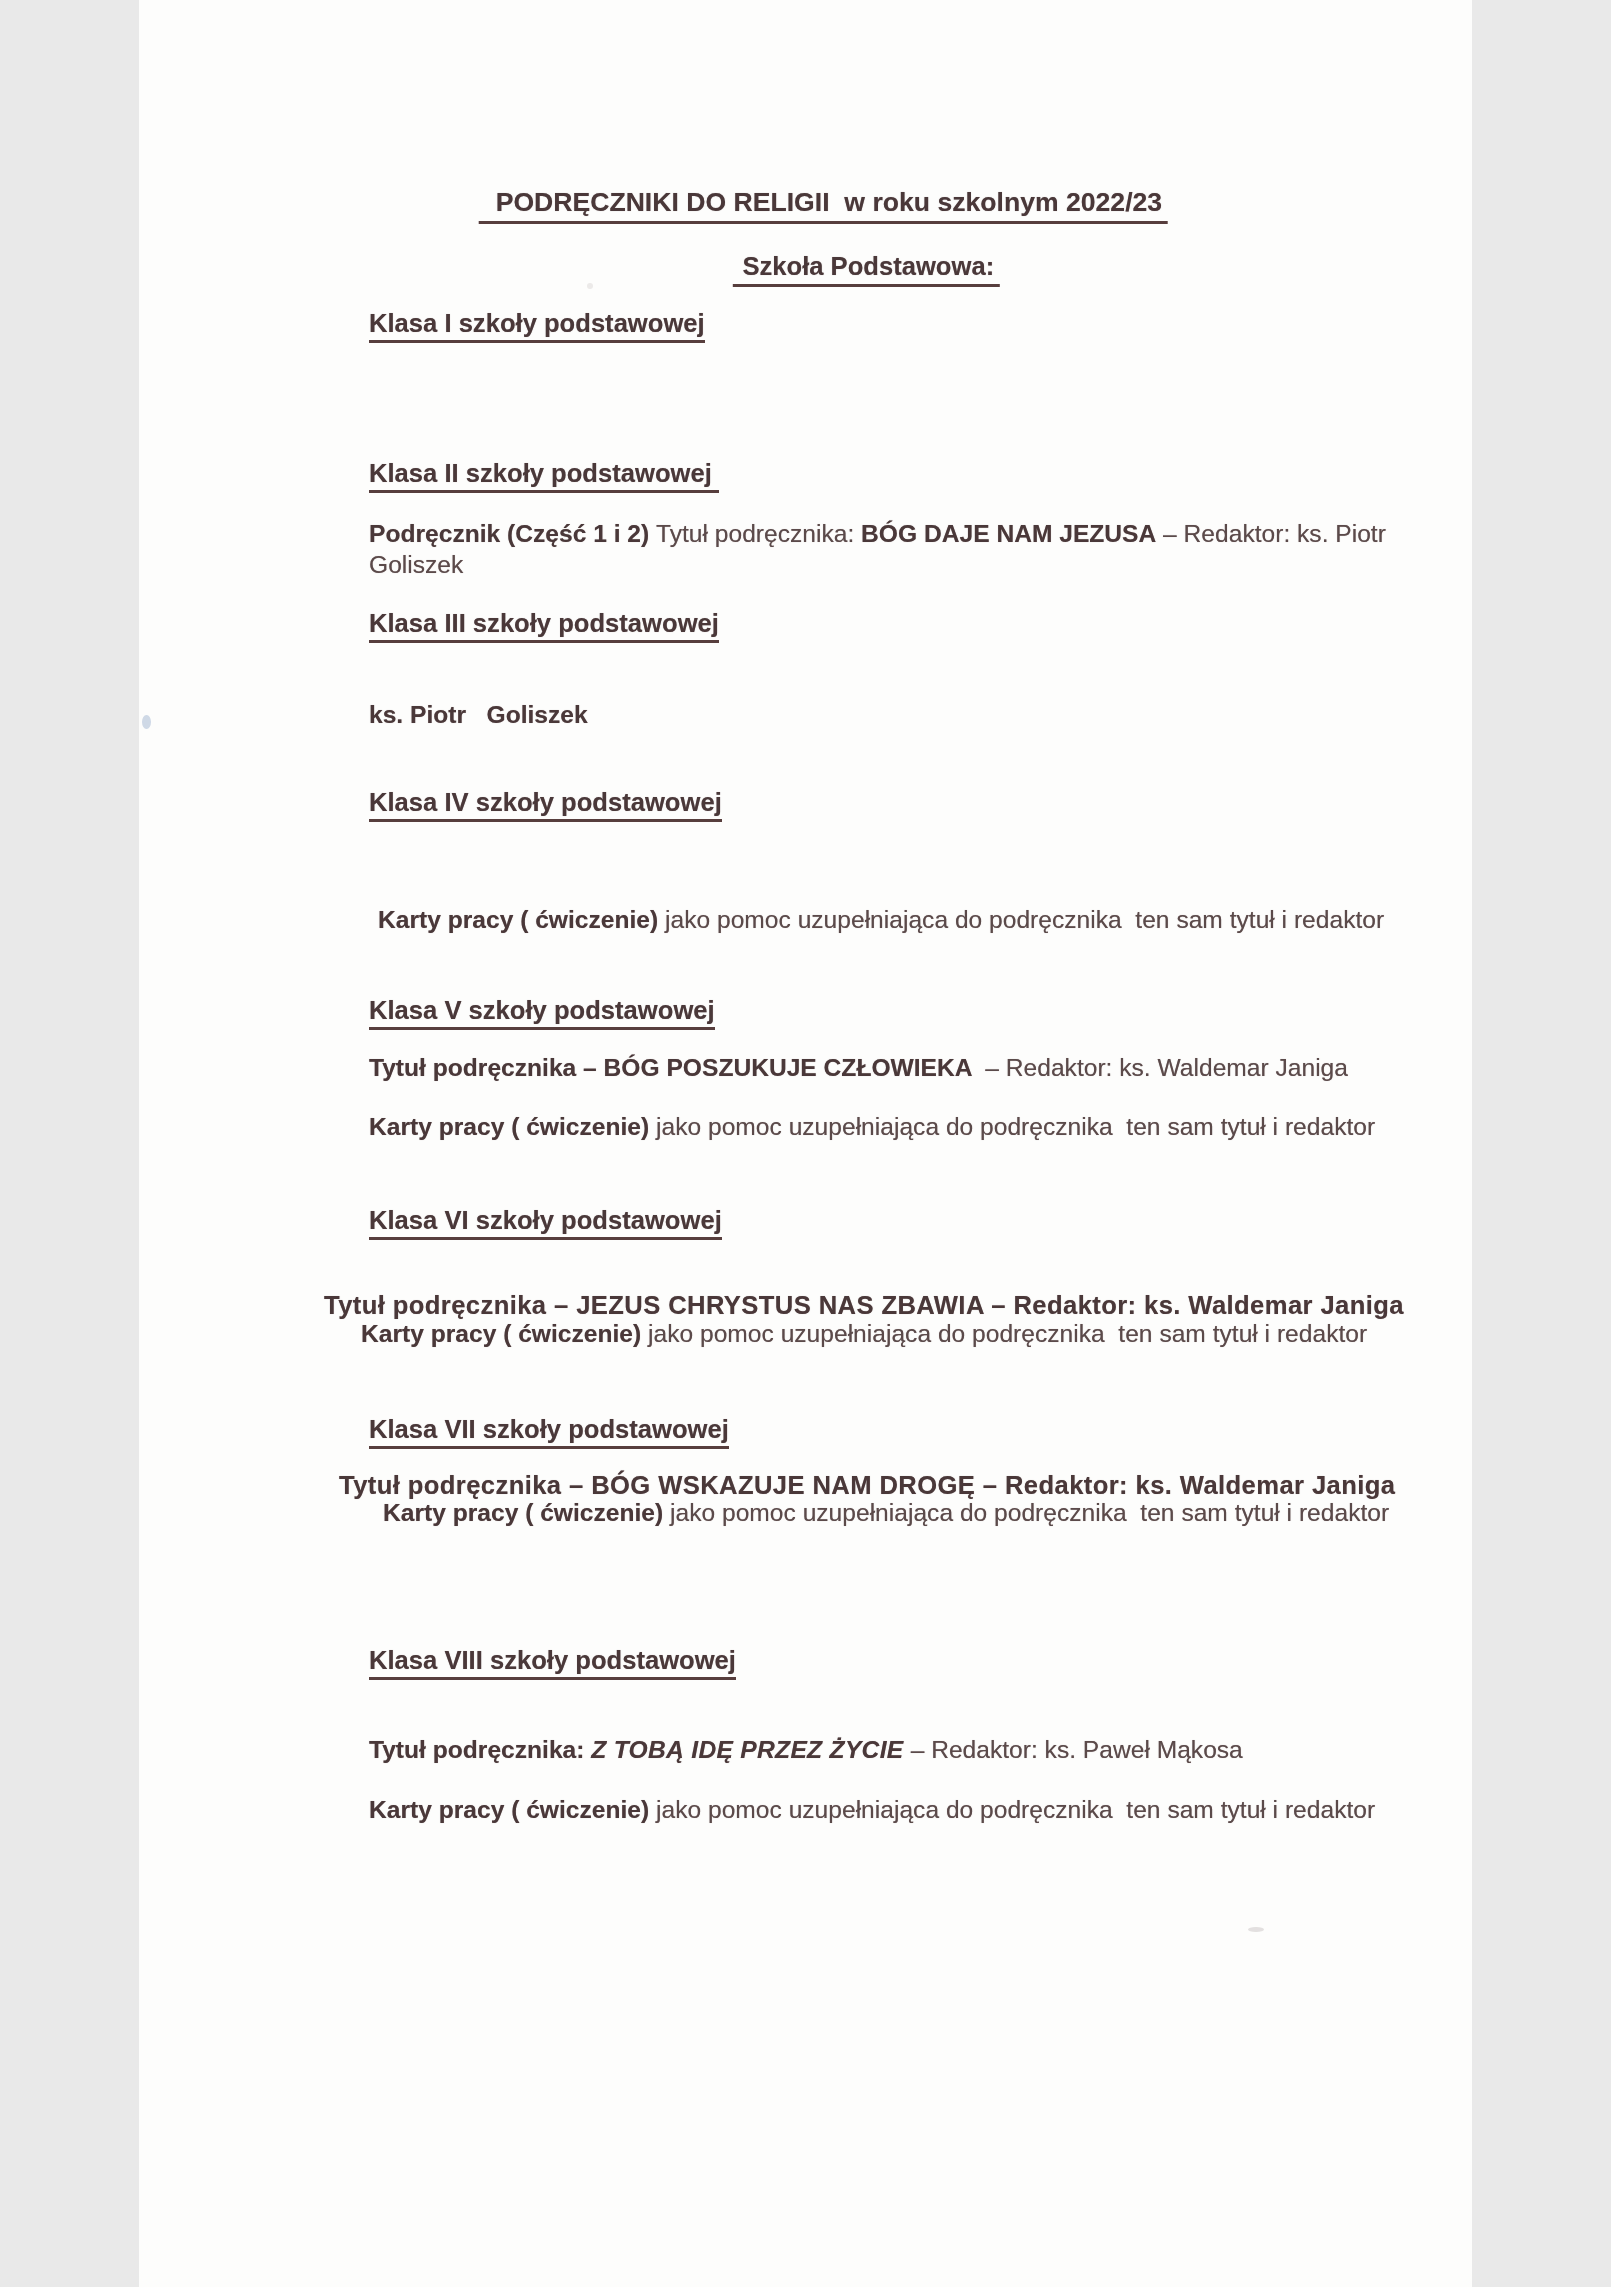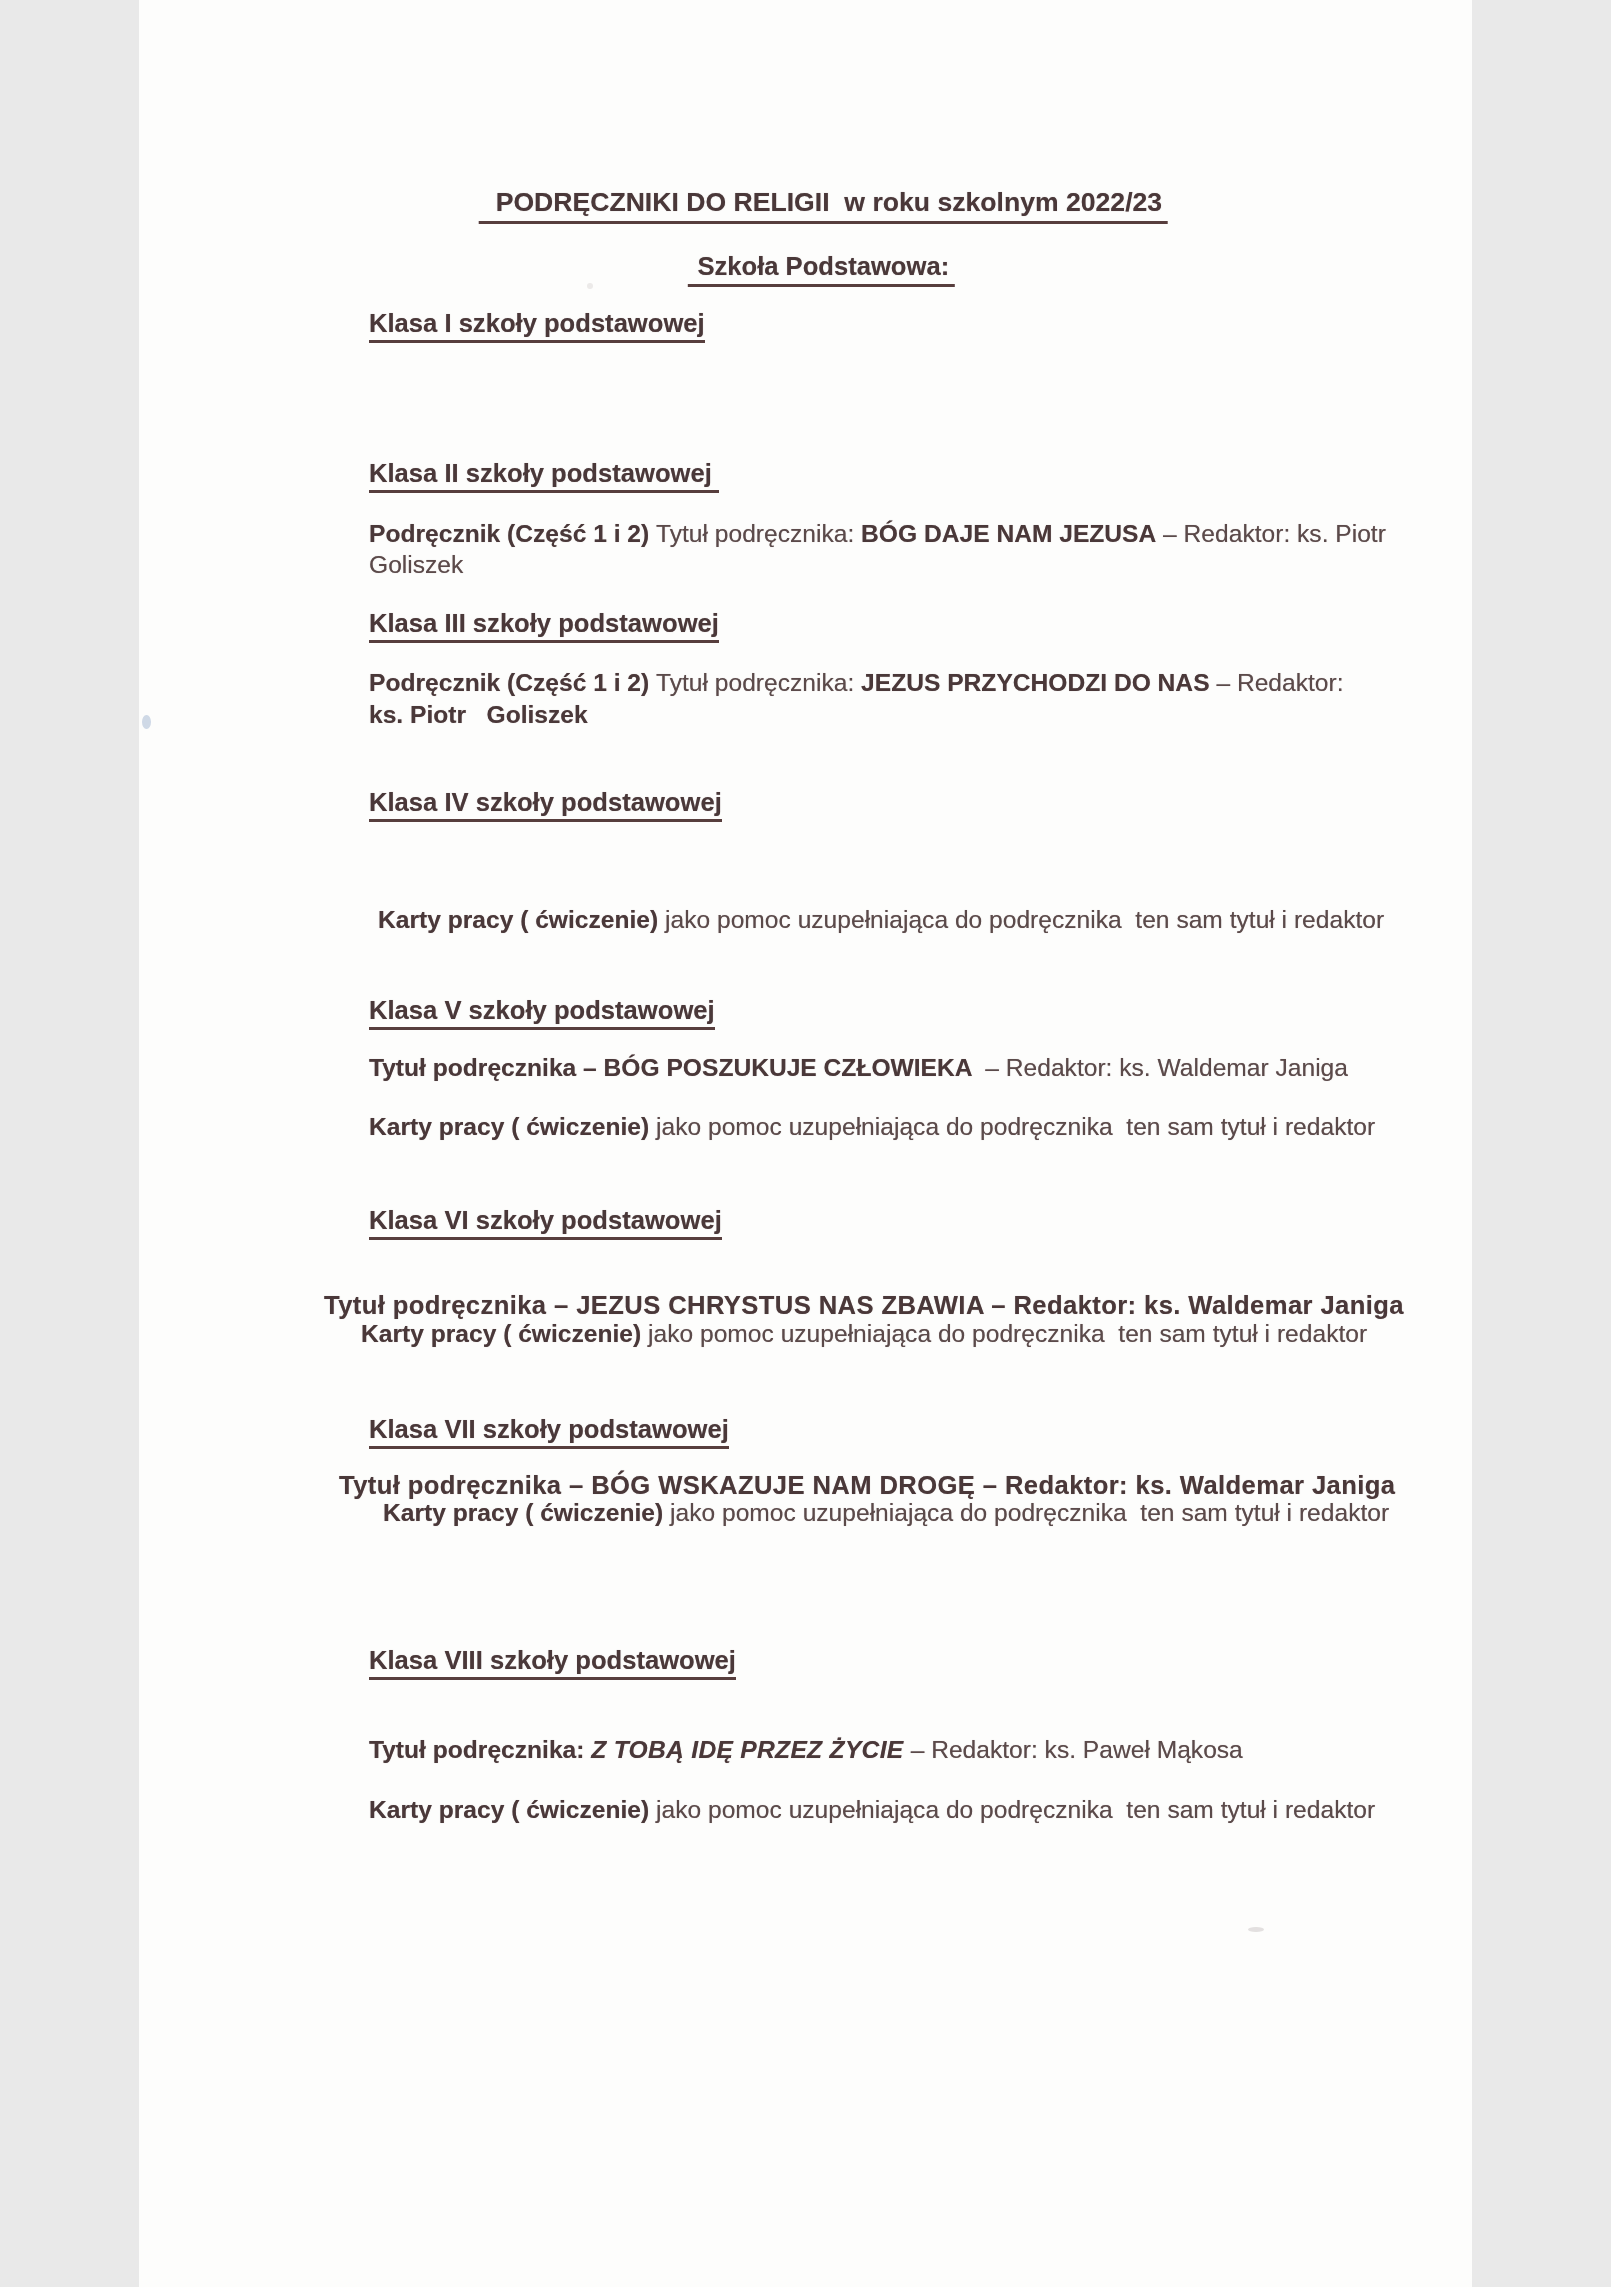--- a/index.html
+++ b/index.html
@@ -67,29 +67,28 @@
 <body>
 
 <div class="page">
 
   <div class="speck speck-1"></div>
   <div class="speck speck-2"></div>
   <div class="speck speck-3"></div>
 
   <div class="title" style="top:187px;"><span class="u"> PODRĘCZNIKI DO RELIGII  w roku szkolnym 2022/23</span></div>
 
-  <div class="title subtitle" style="top:252px;font-size:25.6px;"><span class="u">Szkoła Podstawowa:</span></div>
+  <div class="title subtitle" style="top:252px;font-size:25.6px;padding-left:45px;"><span class="u">Szkoła Podstawowa:</span></div>
 
   <div class="heading" style="left:230px;top:309px;"><span class="u">Klasa I szkoły podstawowej</span></div>
 
   <div class="heading" style="left:230px;top:459px;"><span class="u">Klasa II szkoły podstawowej </span></div>
   <div class="line" style="left:230px;top:519px;"><span class="b">Podręcznik (Część 1 i 2) </span><span class="r">Tytuł podręcznika: </span><span class="b">BÓG DAJE NAM JEZUSA</span><span class="r"> – Redaktor: ks. Piotr Goliszek</span></div>
 
   <div class="heading" style="left:230px;top:609px;"><span class="u">Klasa III szkoły podstawowej</span></div>
-  <div class="line" style="left:230px;top:668px;"><span class="b">Podręcznik (Część 1 i 2) </span><span class="r">Tytuł podręcznika: </span><span class="b">JEZUS PRZYCHODZI DO NAS</span><span class="r"> – Redaktor:</span></div>
   <div class="line" style="left:230px;top:700px;"><span class="b">ks. Piotr   Goliszek</span></div>
 
   <div class="heading" style="left:230px;top:788px;"><span class="u">Klasa IV szkoły podstawowej</span></div>
   <div class="line" style="left:239px;top:905px;"><span class="b">Karty pracy ( ćwiczenie) </span><span class="r">jako pomoc uzupełniająca do podręcznika  ten sam tytuł i redaktor</span></div>
 
   <div class="heading" style="left:230px;top:996px;"><span class="u">Klasa V szkoły podstawowej</span></div>
   <div class="line" style="left:230px;top:1053px;"><span class="b">Tytuł podręcznika – BÓG POSZUKUJE CZŁOWIEKA </span><span class="r"> – Redaktor: ks. Waldemar Janiga</span></div>
   <div class="line" style="left:230px;top:1112px;"><span class="b">Karty pracy ( ćwiczenie) </span><span class="r">jako pomoc uzupełniająca do podręcznika  ten sam tytuł i redaktor</span></div>
 
   <div class="heading" style="left:230px;top:1206px;"><span class="u">Klasa VI szkoły podstawowej</span></div>

